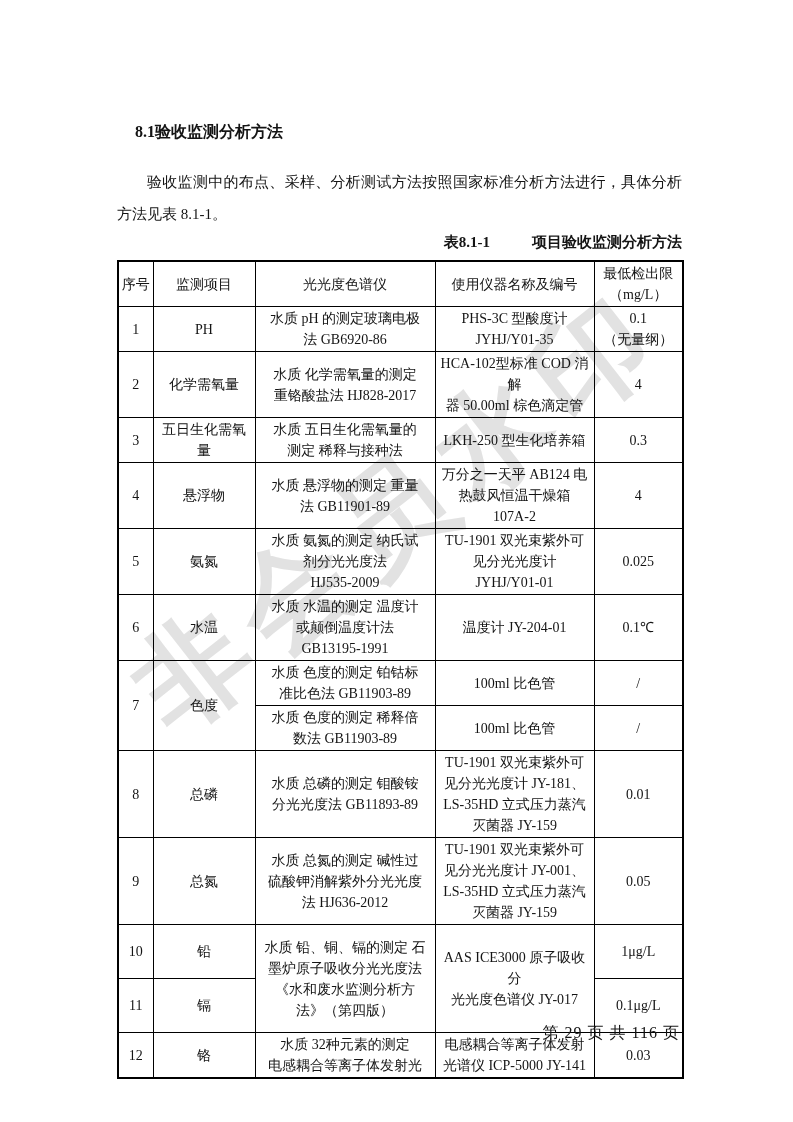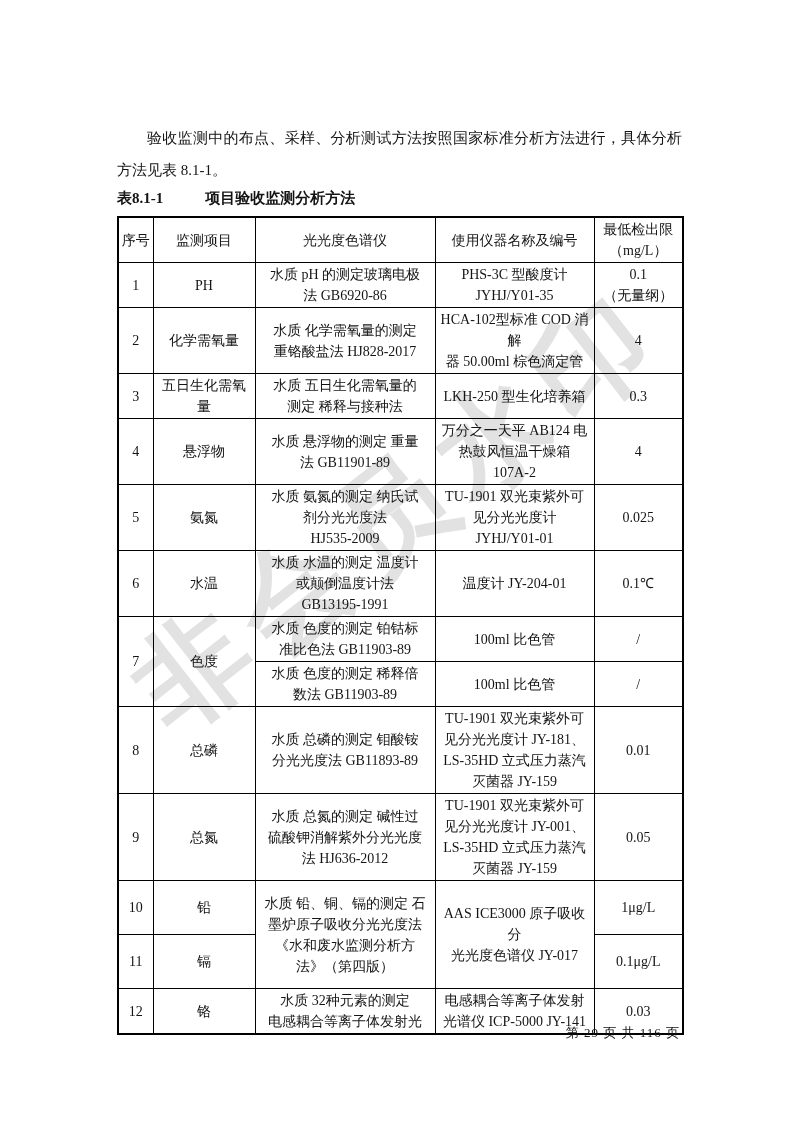--- a/index.html
+++ b/index.html
@@ -38,21 +38,21 @@
     font-size: 16px; font-weight: bold; line-height: 20px;
     margin-top: 24px; padding-left: 18px;
   }
   .para {
     margin-top: 24px;
     font-size: 15px; line-height: 32px;
     text-indent: 2em; text-align: justify;
   }
   .tbl-caption {
     margin-top: 3px;
-    display: flex; justify-content: flex-start; align-items: baseline; gap: 42px;
+    display: flex; justify-content: flex-end; align-items: baseline; gap: 42px;
     font-size: 15px; font-weight: bold; line-height: 19px;
   }
 
   table.main {
     margin-top: 8px;
     border-collapse: collapse;
     table-layout: fixed;
     width: 565px;
     border: 2px solid #000;
   }
@@ -76,35 +76,36 @@
   tr.h43 { height: 43px; }
   tr.h58 { height: 58px; }
   tr.h63 { height: 63px; }
   tr.h87 { height: 87px; }
   tr.h85 { height: 85px; }
   tr.h54 { height: 54px; }
 
   .footer {
     position: absolute;
     top: 1024px; right: 113px;
-    font-size: 13px; line-height: 18px;
+    font-size: 16px; line-height: 18px;
     z-index: 1;
     letter-spacing: 1px;
   }
 </style>
 </head>
 <body>
 
 <div class="page">
 
   <div class="watermark">非会员水印</div>
 
   <div class="content">
 
 
+    <div class="h2">8.1验收监测分析方法</div>
 
     <div class="para">验收监测中的布点、采样、分析测试方法按照国家标准分析方法进行，具体分析方法见表 8.1-1。</div>
 
     <div class="tbl-caption">
       <span>表8.1-1</span>
       <span>项目验收监测分析方法</span>
     </div>
 
     <table class="main">
       <colgroup>

